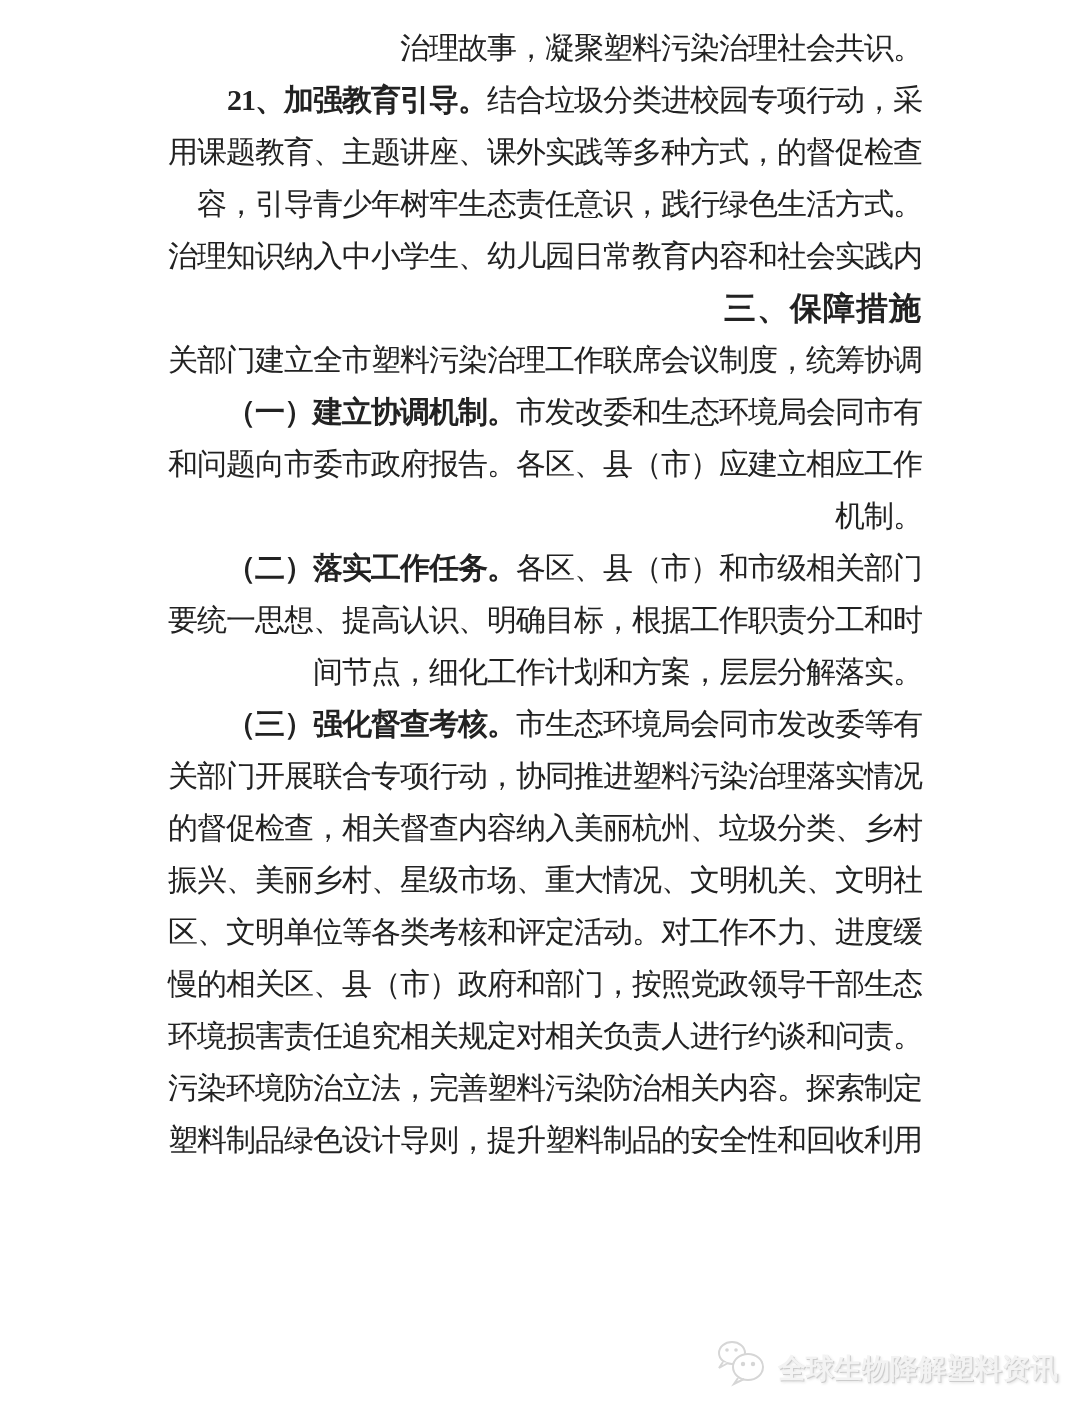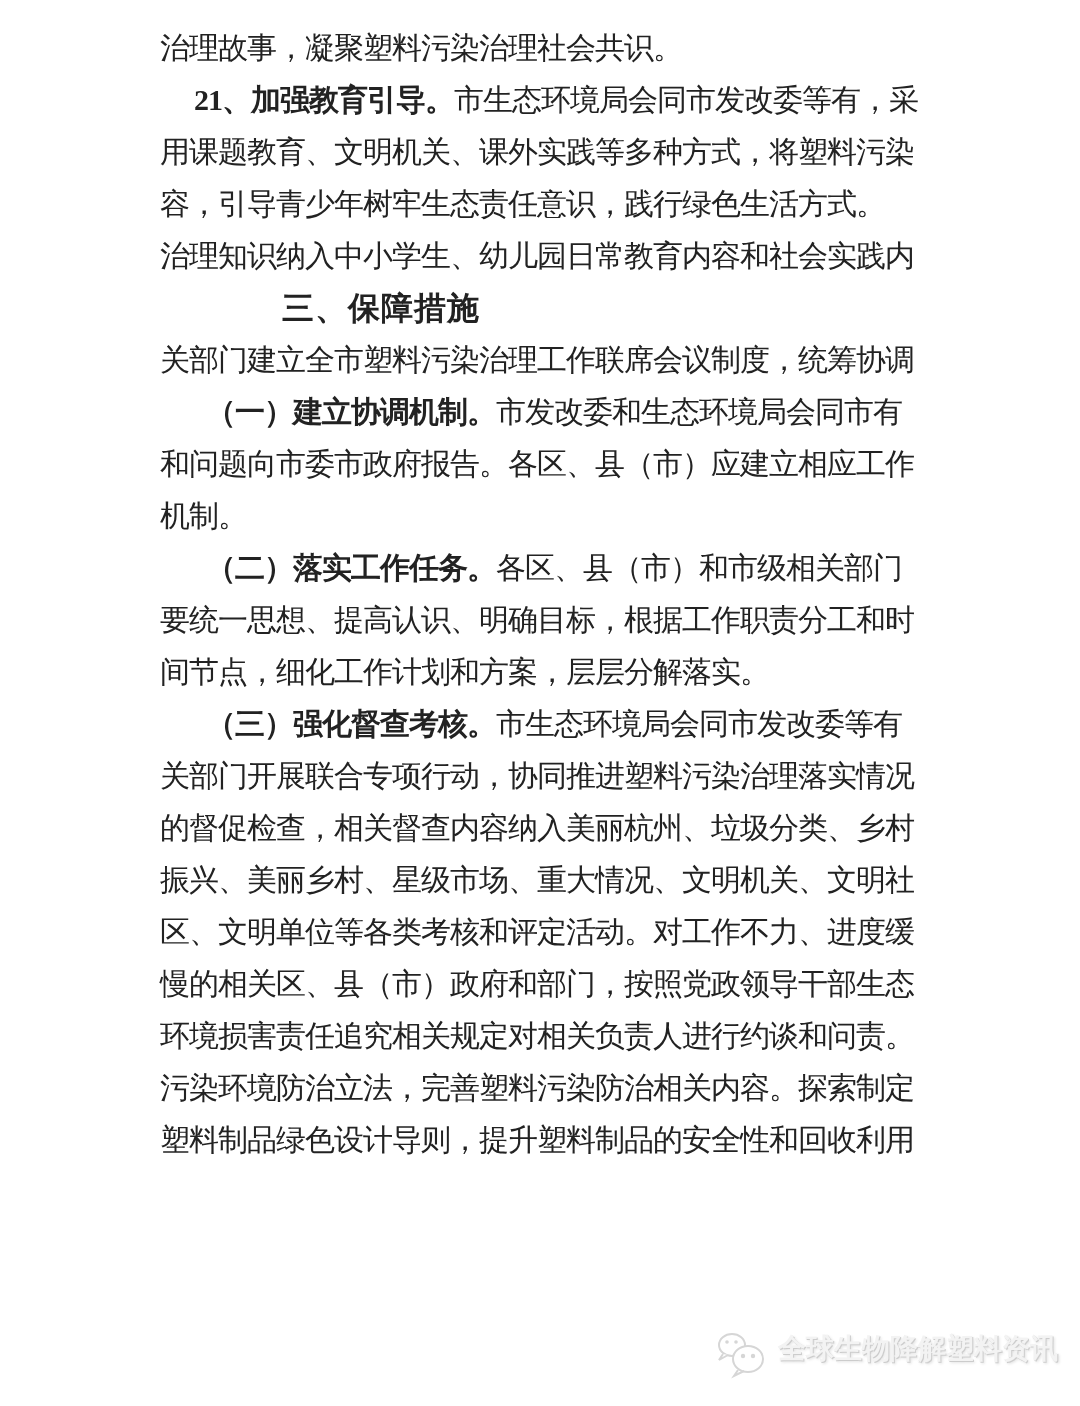--- a/index.html
+++ b/index.html
@@ -15,58 +15,59 @@
     position:absolute;
     left:160px; top:22px;
     width:762px;
   }
   .line {
     height:52px;
     line-height:52px;
     font-size:30px;
     letter-spacing:-1px;
     white-space:nowrap;
+    text-align:right;
   }
   .line .lead { font-weight:bold; }
   .line.numbered-start { padding-left:34px; }
   .line.section-start  { padding-left:46px; }
   .line.heading {
     padding-left:122px;
     font-weight:bold;
     font-size:32px;
     font-family:"Liberation Sans","DejaVu Sans",sans-serif;
     letter-spacing:1px;
   }
   .watermark {
     position:absolute;
     left:712px; top:1330px;
     height:58px;
     display:flex;
-    align-items:flex-start;
+    align-items:flex-end;
     gap:8px;
   }
   .wm-icon { display:block; width:58px; height:50px; }
   .wm-text {
     font-family:"Liberation Sans","DejaVu Sans",sans-serif;
     font-size:28px;
     font-weight:bold;
     white-space:nowrap;
     color:#f3f3f3;
     text-shadow:1px 1px 0 #cccccc, 2px 2px 3px #e2e2e2;
   }
 </style>
 </head>
 <body>
 
 <div class="page">
 
   <div class="doc" id="doc-lines">
       <div class="line body"><span>治理故事，凝聚塑料污染治理社会共识。</span></div>
-      <div class="line numbered-start"><span class="lead">21、加强教育引导。</span><span>市生态环境局会同市发改委等有，采</span></div>
-      <div class="line body"><span>用课题教育、文明机关、课外实践等多种方式，将塑料污染</span></div>
+      <div class="line numbered-start"><span class="lead">21、加强教育引导。</span><span>结合垃圾分类进校园专项行动，采</span></div>
+      <div class="line body"><span>用课题教育、主题讲座、课外实践等多种方式，的督促检查</span></div>
       <div class="line body"><span>容，引导青少年树牢生态责任意识，践行绿色生活方式。</span></div>
       <div class="line body"><span>治理知识纳入中小学生、幼儿园日常教育内容和社会实践内</span></div>
       <div class="line heading"><span class="lead">三、保障措施</span></div>
       <div class="line body"><span>关部门建立全市塑料污染治理工作联席会议制度，统筹协调</span></div>
       <div class="line section-start"><span class="lead">（一）建立协调机制。</span><span>市发改委和生态环境局会同市有</span></div>
       <div class="line body"><span>和问题向市委市政府报告。各区、县（市）应建立相应工作</span></div>
       <div class="line body"><span>机制。</span></div>
       <div class="line section-start"><span class="lead">（二）落实工作任务。</span><span>各区、县（市）和市级相关部门</span></div>
       <div class="line body"><span>要统一思想、提高认识、明确目标，根据工作职责分工和时</span></div>
       <div class="line body"><span>间节点，细化工作计划和方案，层层分解落实。</span></div>

